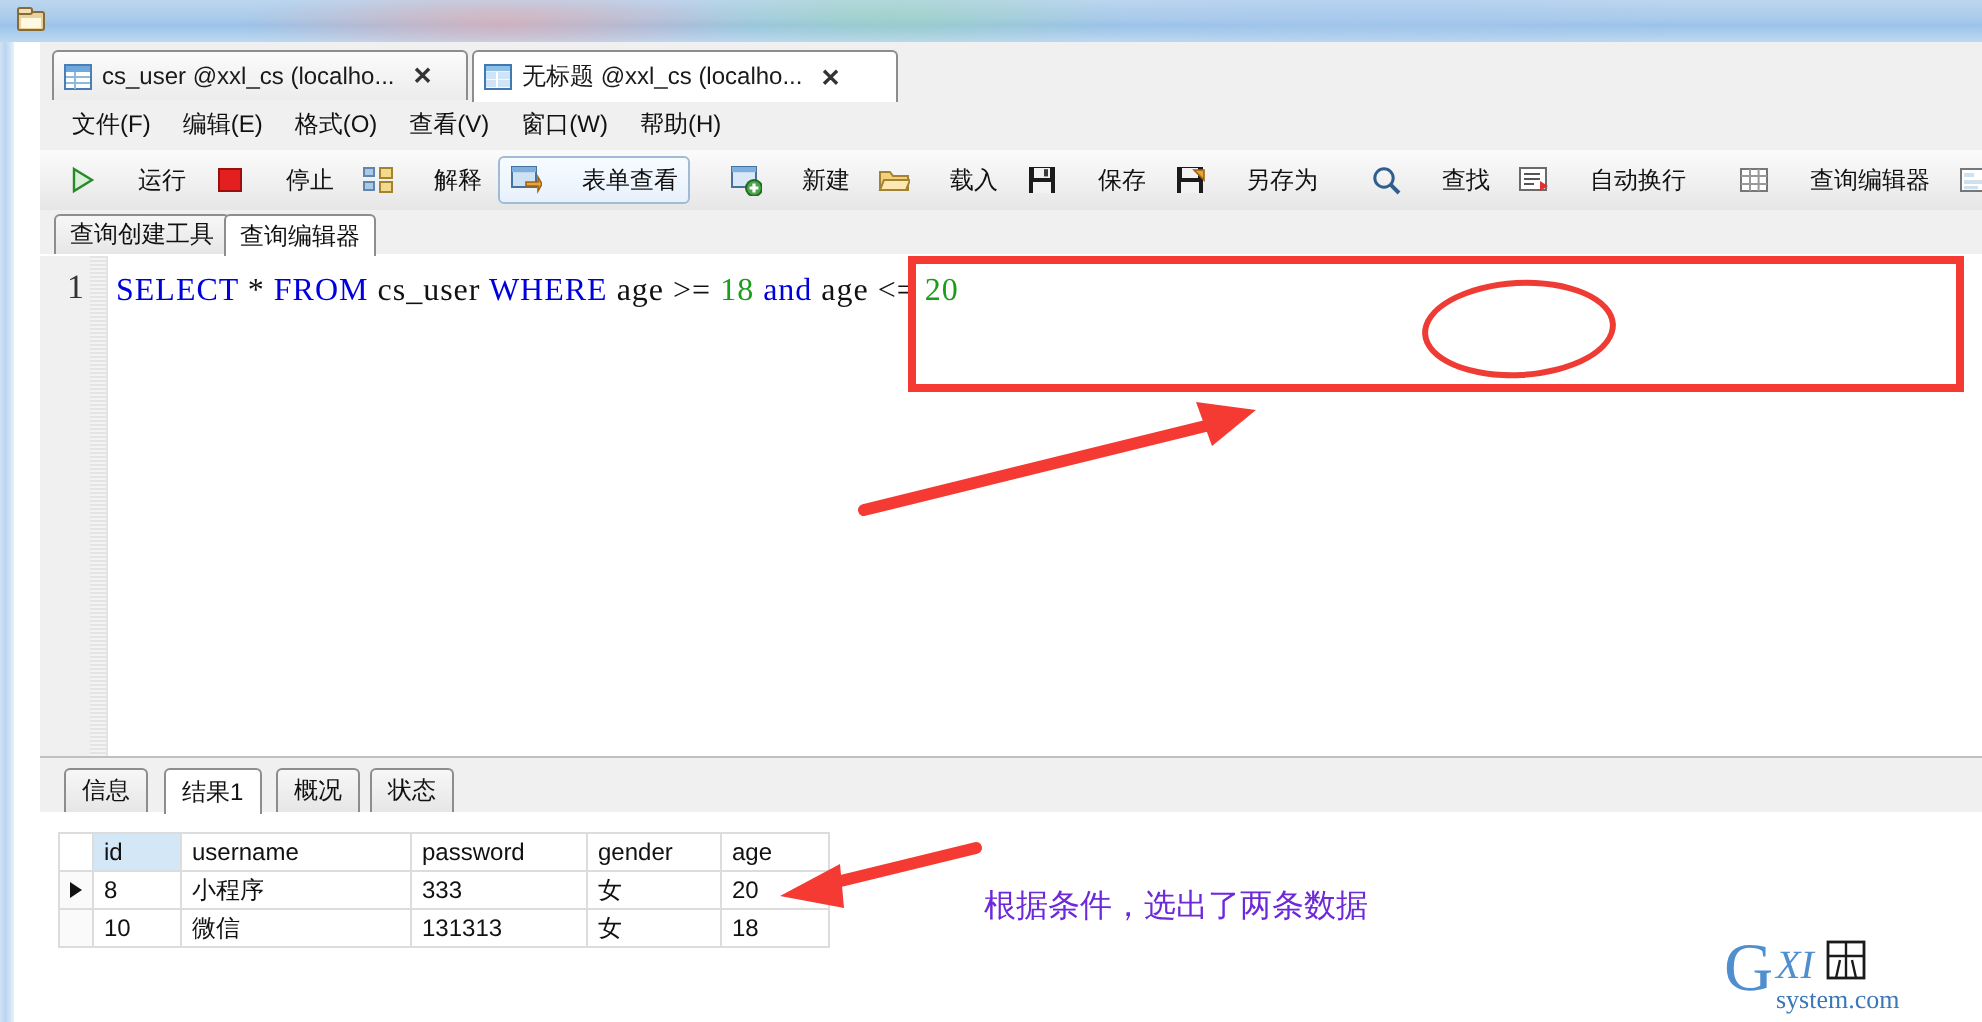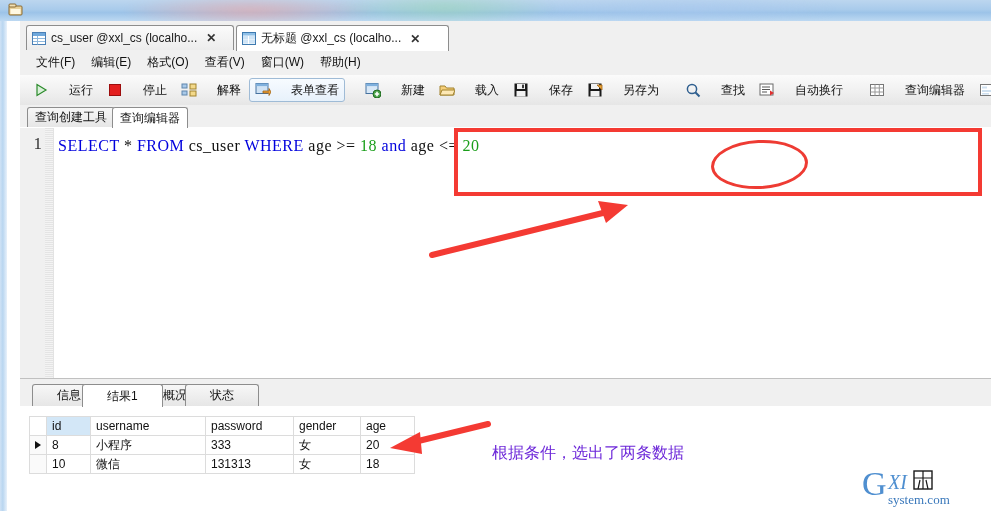--- a/index.html
+++ b/index.html
@@ -200,21 +200,21 @@
     border-top:1px solid #c0c0c0;
     border-bottom:1px solid #9a9a9a;
   }
   .rtab {
     position:absolute; top:5px; height:22px;
     box-sizing:border-box;
     border:1px solid #8d8d8d; border-bottom:none;
     border-radius:3px 3px 0 0;
     background: linear-gradient(180deg,#f7f7f7 0%,#e6e6e6 100%);
     font-size:12px; color:#111;
-    display:flex; align-items:center; padding:0 24px; white-space:nowrap;
+    display:flex; align-items:center; padding:0 8px; white-space:nowrap;
   }
   .rtab.active { background:#ffffff; height:23px; z-index:3; }
 
   .gridwrap {
     position:absolute; left:0; top:385px; width:982px; height:105px;
     background:#ffffff;
     border-top:1px solid #ffffff;
   }
   table.grid {
     position:absolute; left:9px; top:9px;

